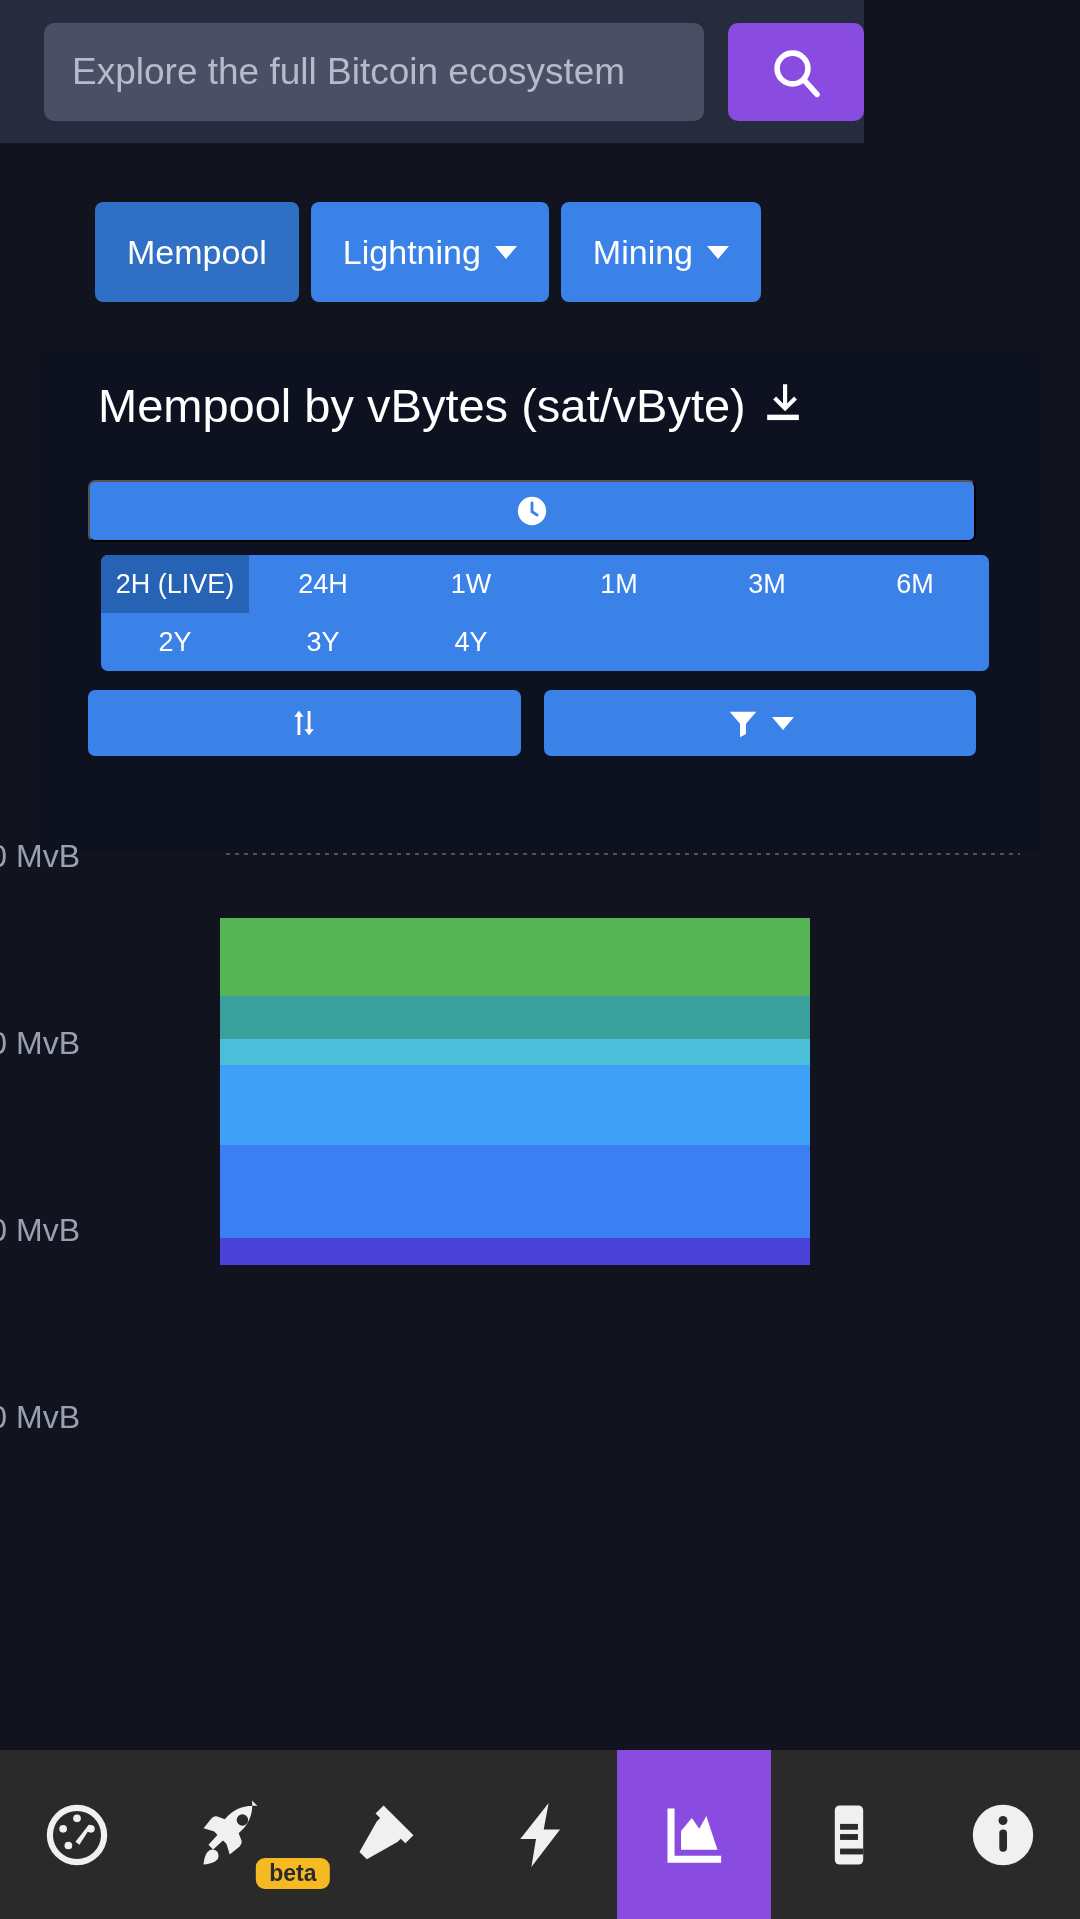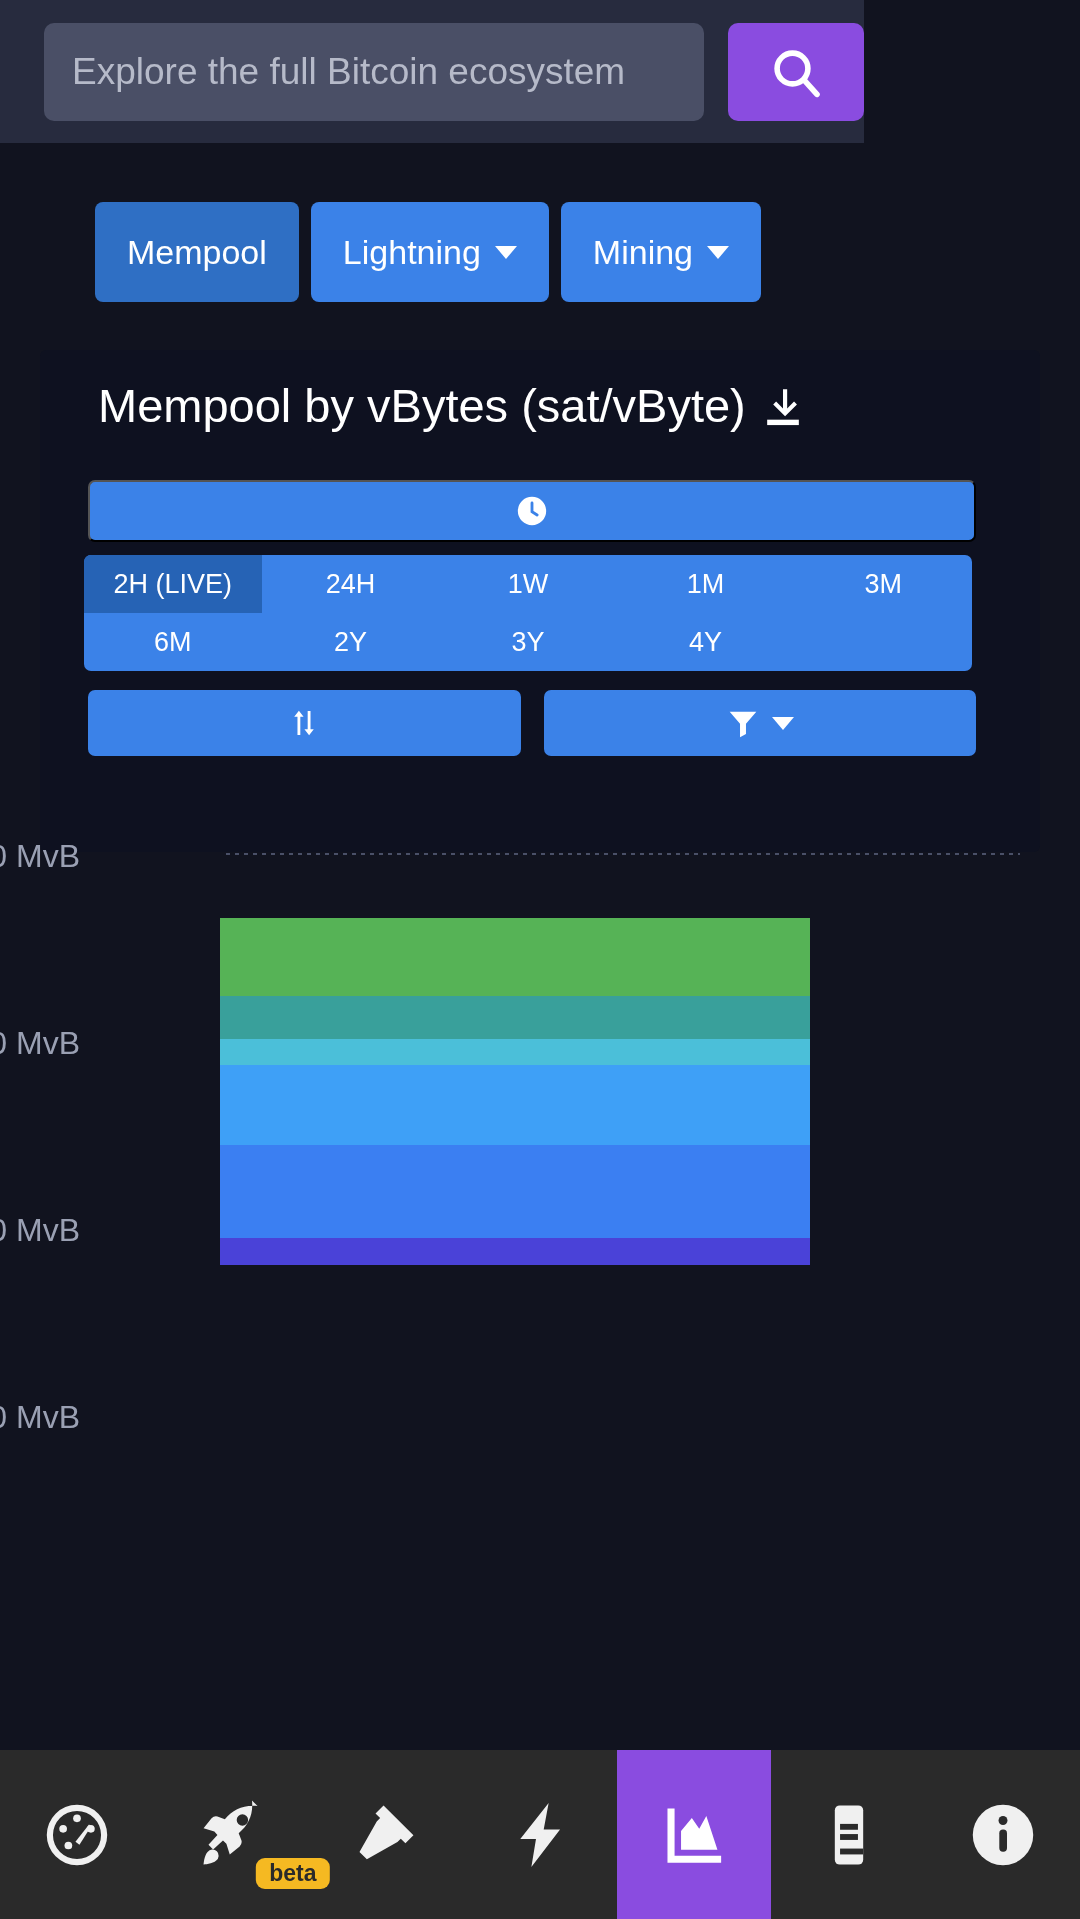--- a/index.html
+++ b/index.html
@@ -67,40 +67,40 @@
 
   
   #control-card{
     position:absolute; left:40px; top:350px;
     width:1000px; height:502px;
     background:#0e1120;
     border-radius:6px;
   }
   #chart-title-row{
     position:absolute; left:58px; top:28px;
-    display:flex; align-items:flex-end; gap:12px;
+    display:flex; align-items:flex-start; gap:12px;
   }
   #chart-title{ font-size:47px; color:#fff; white-space:nowrap; }
 
   #clockbar{
     position:absolute; left:48px; top:130px;
     width:888px; height:62px;
     background:#3b82e8;
     border-radius:7px;
     display:flex; align-items:center; justify-content:center;
     cursor:pointer;
   }
 
   #range-grid{
-    position:absolute; left:44px; top:205px;
+    position:absolute; left:61px; top:205px;
     width:888px; height:116px;
     background:#3b82e8;
     border-radius:7px;
     display:grid;
-    grid-template-columns:repeat(5,1fr);
+    grid-template-columns:repeat(6,1fr);
     grid-auto-rows:58px;
     overflow:hidden;
   }
   .range-btn{
     display:flex;align-items:center;justify-content:center;
     color:#fff; font-size:27px;
     background:transparent;border:none;
     font-family:"Liberation Sans", sans-serif;
     cursor:pointer;
   }

